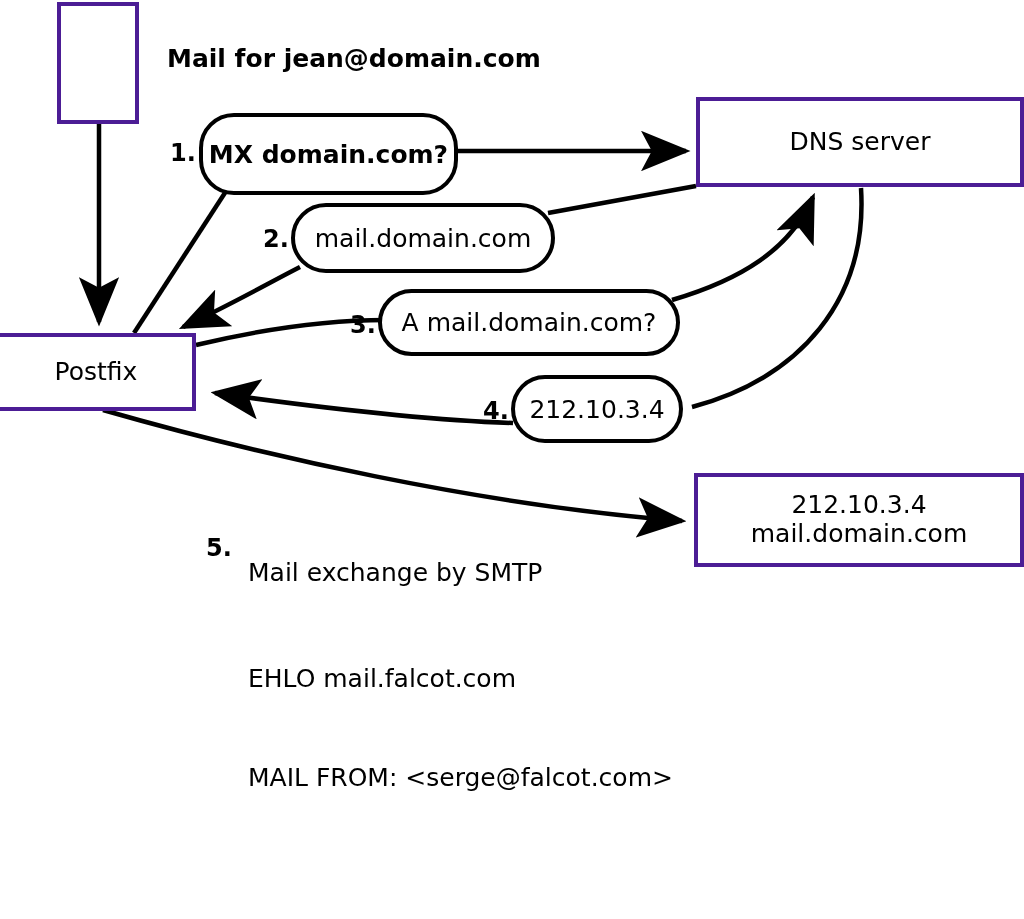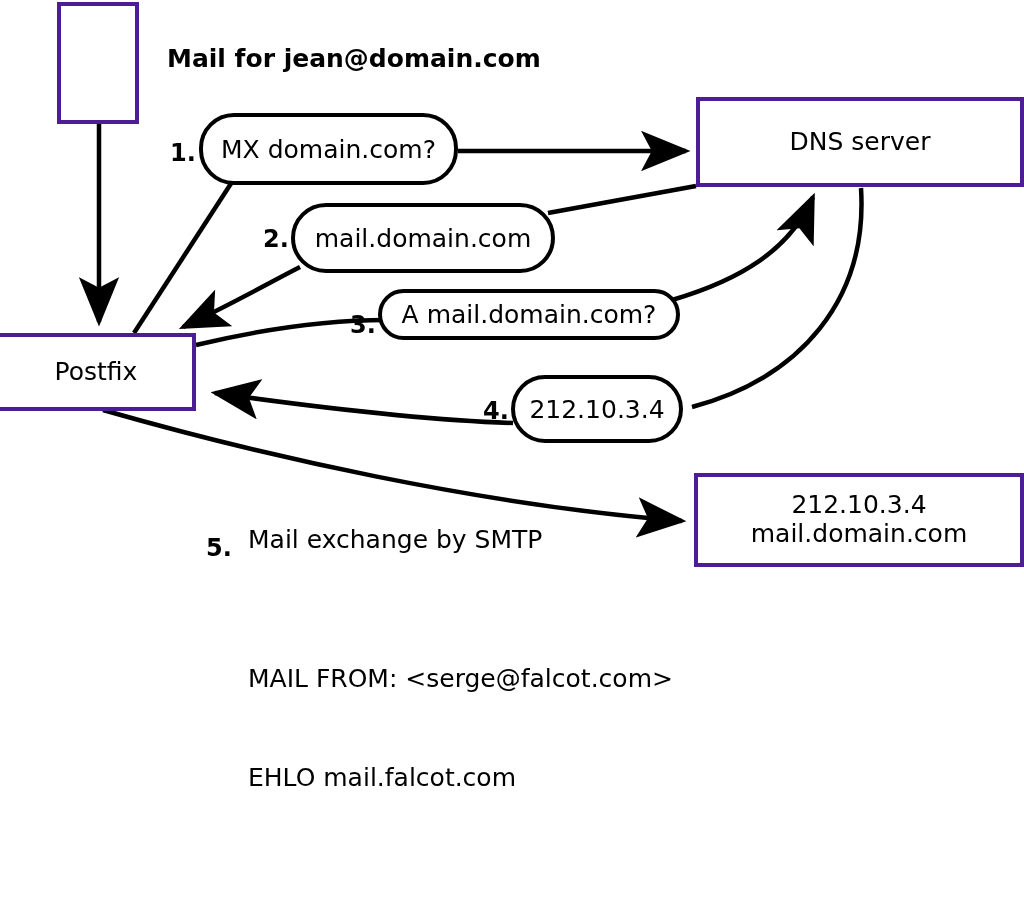--- a/index.html
+++ b/index.html
@@ -116,45 +116,45 @@
   </div>
 
   <div class="node-box" style="left:694px; top:473px; width:330px; height:94px;">
     <span class="box-text">212.10.3.4
 mail.domain.com</span>
   </div>
 
   <div class="plain-label" style="left:167px; top:44px;font-weight:bold;">Mail for jean@domain.com</div>
 
   <div class="step-num" style="left:170px; top:139px;">1.</div>
-  <div class="bubble" style="left:199px; top:113px; width:259px; height:72px; border-radius:35px;">
+  <div class="bubble" style="left:199px; top:113px; width:259px; height:82px; border-radius:35px;font-weight:bold;">
     <span>MX domain.com?</span>
   </div>
 
   <div class="step-num" style="left:263px; top:225px;">2.</div>
   <div class="bubble" style="left:291px; top:203px; width:264px; height:70px; border-radius:35px;">
     <span>mail.domain.com</span>
   </div>
 
   <div class="step-num" style="left:350px; top:311px;">3.</div>
-  <div class="bubble" style="left:378px; top:289px; width:302px; height:51px; border-radius:35px;">
+  <div class="bubble" style="left:378px; top:289px; width:302px; height:67px; border-radius:35px;">
     <span>A mail.domain.com?</span>
   </div>
 
   <div class="step-num" style="left:483px; top:397px;">4.</div>
   <div class="bubble" style="left:511px; top:375px; width:172px; height:68px; border-radius:34px;">
     <span>212.10.3.4</span>
   </div>
 
   <div class="step-num" style="left:206px; top:534px;">5.</div>
-  <div class="plain-label" style="left:248px; top:525px;">Mail exchange by SMTP</div>
+  <div class="plain-label" style="left:248px; top:558px;">Mail exchange by SMTP</div>
 
   <div class="smtp-block" style="left:248px; top:596px;">
+    <span class="smtp-line">EHLO mail.falcot.com</span>
     <span class="smtp-line">MAIL FROM: &lt;serge@falcot.com&gt;</span>
-    <span class="smtp-line">EHLO mail.falcot.com</span>
     
     
     
     
     
     
     
     
   </div>
 

